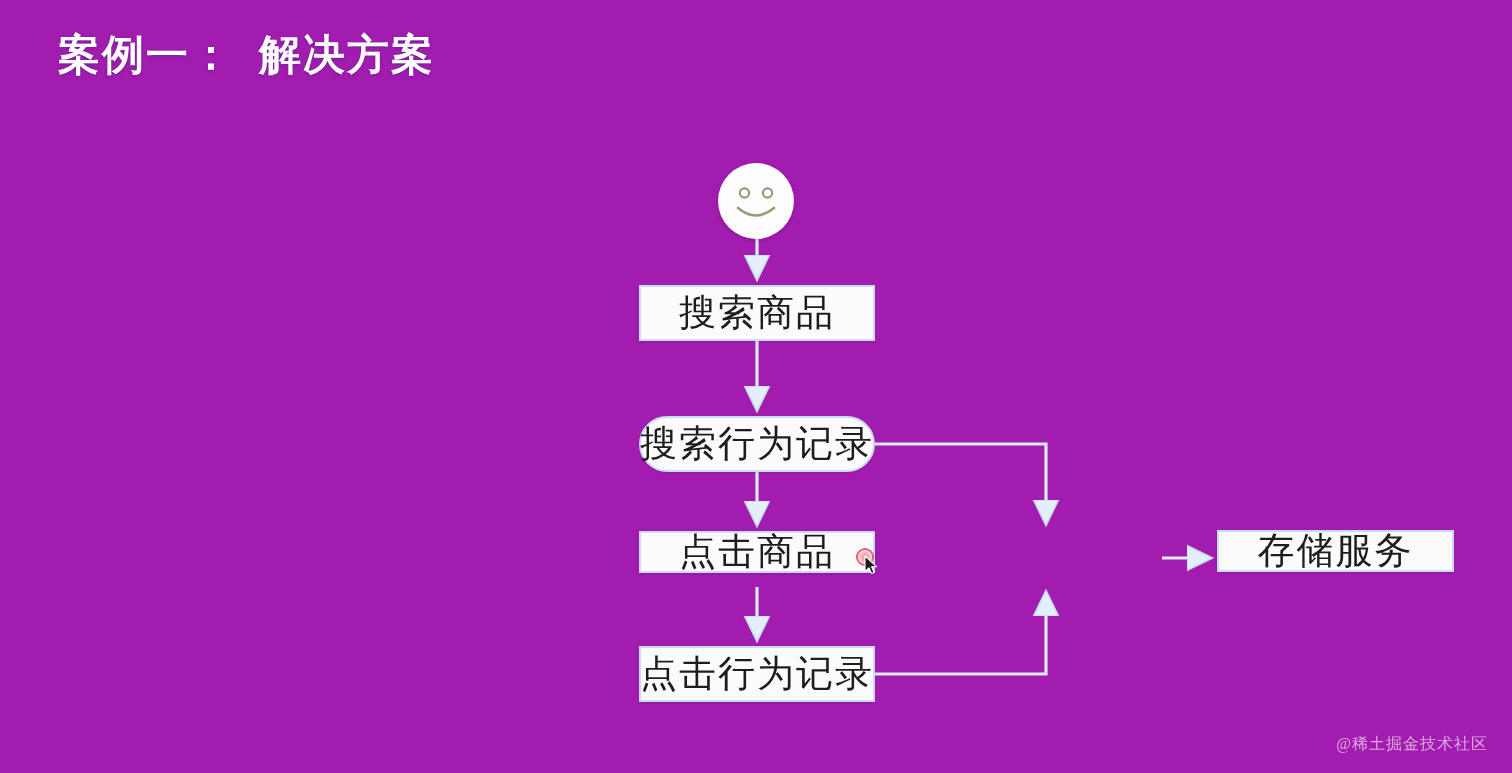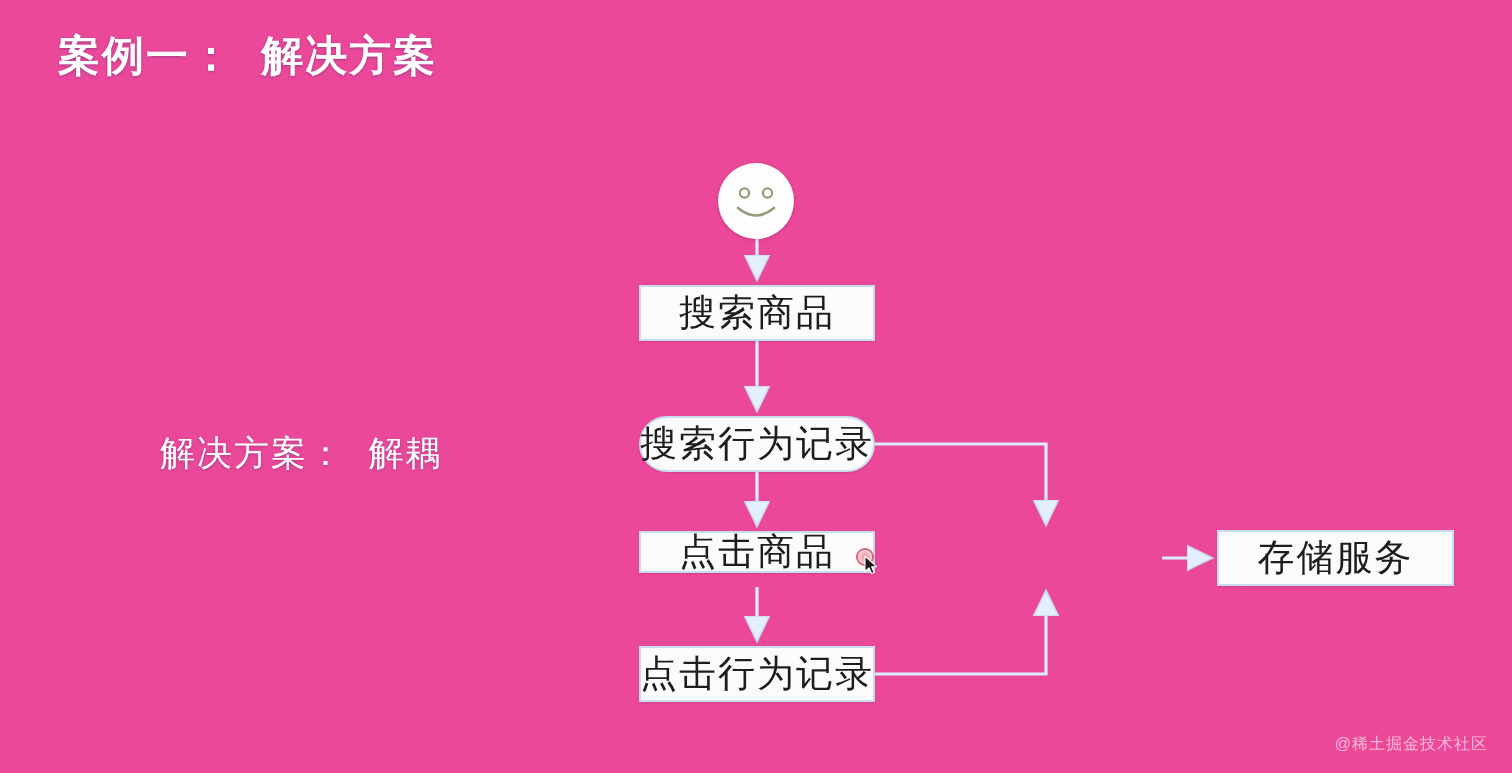--- a/index.html
+++ b/index.html
@@ -4,23 +4,23 @@
 <style>
   html, body {
     margin: 0;
     padding: 0;
     background: #ffffff;
   }
   #slide {
     position: relative;
     width: 1512px;
     height: 773px;
-    background: #ec4899;
+    background: #a21caf;
     overflow: hidden;
-    font-family: Liberation Sans, sans-serif;
+    font-family: Liberation Serif, serif;
   }
 
   
   #slide-title {
     position: absolute;
     left: 58px;
     top: 31px;
     font-size: 42px;
     font-weight: 700;
     color: #ffffff;
@@ -85,21 +85,21 @@
     letter-spacing: 2px;
     white-space: pre;
     box-shadow: 0 1px 2px rgba(0,0,0,0.12);
   }
 
   #box-search-product   { left: 639px; top: 285px; width: 236px; height: 56px; }
   #box-search-log       { left: 639px; top: 416px; width: 236px; height: 56px; border-radius: 28px; }
   #box-click-product    { left: 639px; top: 531px; width: 236px; height: 42px; }
   #box-click-log        { left: 639px; top: 646px; width: 236px; height: 56px; text-align: center; }
   #box-message-queue    { left: 930px; top: 530px; width: 232px; height: 56px; }
-  #box-storage-service  { left: 1217px; top: 530px; width: 237px; height: 56px; }
+  #box-storage-service  { left: 1217px; top: 530px; width: 237px; height: 42px; }
 
   
   #actor-smiley {
     position: absolute;
     left: 718px;
     top: 163px;
     width: 76px;
     height: 76px;
     border-radius: 50%;
     background: #fdfdfd;
@@ -132,21 +132,20 @@
     top: 7px;
   }
 </style>
 </head>
 <body>
 
 <div id="slide">
 
   <div id="slide-title">案例一：  解决方案</div>
 
-  <div id="left-caption">解决方案：  解耦</div>
 
   <div id="diagram">
 
     <svg id="connectors" viewBox="0 0 1512 773" width="1512" height="773" xmlns="http://www.w3.org/2000/svg">
       <defs>
         <marker id="arrowhead" markerWidth="9" markerHeight="9" refX="7.2" refY="4.5" orient="auto" markerUnits="strokeWidth">
           <path d="M0,0.6 L8,4.5 L0,8.4 z" fill="#e3effb" stroke="#c9dcee" stroke-width="0.5"></path>
         </marker>
       </defs>
       <g stroke="#dcecfc" stroke-width="3.2" fill="none">

